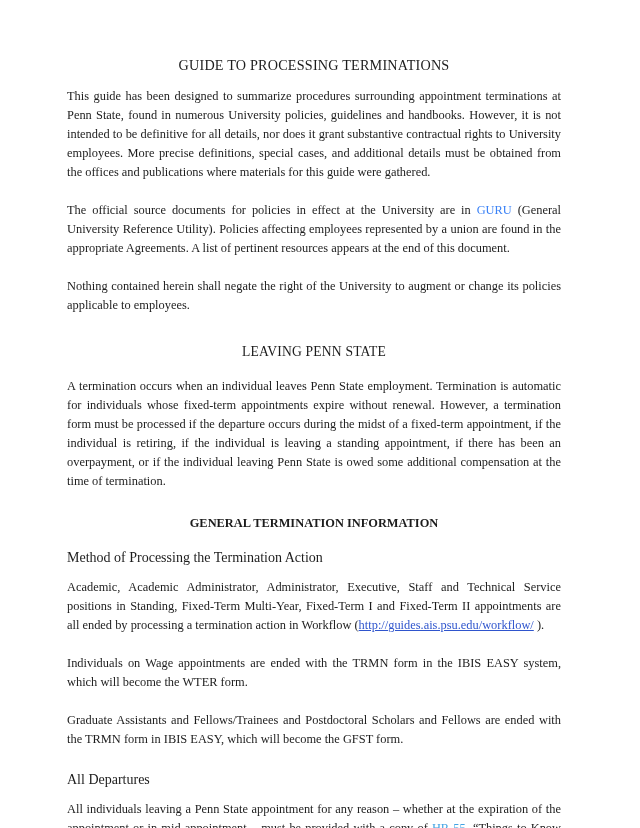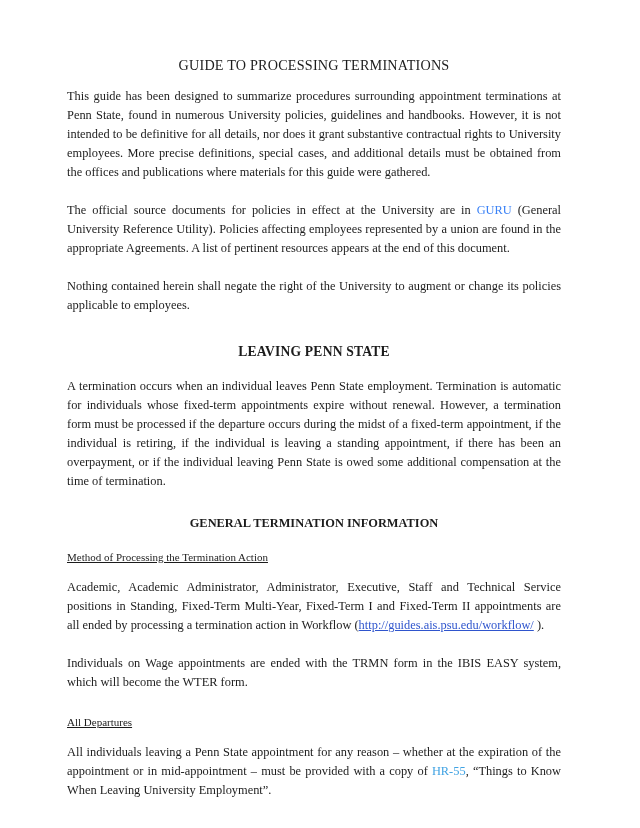--- a/index.html
+++ b/index.html
@@ -28,36 +28,35 @@
   }
   p.body-para {
     font-size: 12.4px;
     line-height: 19px;
     text-align: justify;
     margin: 0 0 19px 0;
   }
   .section-heading {
     font-size: 13.6px;
     line-height: 17px;
-    font-weight: bold;
+    font-weight: normal;
     text-align: center;
     margin: 28px 0 17px 0;
     letter-spacing: 0.2px;
   }
   .subsection-heading {
     font-size: 12.4px;
     line-height: 17px;
     font-weight: bold;
     text-align: center;
     margin: 24px 0 16px 0;
   }
   .underlined-subhead {
-    font-size: 11px;
+    font-size: 14px;
     line-height: 19px;
-    text-decoration: underline;
     margin: 0 0 11px 0;
   }
   .underlined-subhead.extra-space {
     margin-top: 21px;
   }
   a.link-plain {
     text-decoration: none;
     cursor: pointer;
   }
   a.link-underline {
@@ -83,18 +82,19 @@
   <p class="body-para">A termination occurs when an individual leaves Penn State employment.  Termination is automatic for individuals whose fixed-term appointments expire without renewal.  However, a termination form must be processed if the departure occurs during the midst of a fixed-term appointment, if the individual is retiring, if the individual is leaving a standing appointment, if there has been an overpayment, or if the individual leaving Penn State is owed some additional compensation at the time of termination.</p>
 
   <h3 class="subsection-heading">GENERAL TERMINATION INFORMATION</h3>
 
   <div class="underlined-subhead">Method of Processing the Termination Action</div>
 
   <p class="body-para"><span>Academic, Academic Administrator, Administrator, Executive, Staff and Technical Service positions in Standing, Fixed-Term Multi-Year, Fixed-Term I and Fixed-Term II appointments are all ended by processing a termination action in Workflow (</span><a class="link-underline" style="color:#2f55cd">http://guides.ais.psu.edu/workflow/</a><span> ).</span></p>
 
   <p class="body-para">Individuals on Wage appointments are ended with the TRMN form in the IBIS EASY system, which will become the WTER form.</p>
 
+  <p class="body-para">Graduate Assistants and Fellows/Trainees and Postdoctoral Scholars and Fellows are ended with the TRMN form in IBIS EASY, which will become the GFST form.</p>
 
   <div class="underlined-subhead extra-space">All Departures</div>
 
   <p class="body-para"><span>All individuals leaving a Penn State appointment for any reason – whether at the expiration of the appointment or in mid-appointment – must be provided with a copy of </span><a class="link-plain" style="color:#41a3e3">HR-55</a><span>, “Things to Know When Leaving University Employment”.</span></p>
 
 </div>
 
 </body></html>

